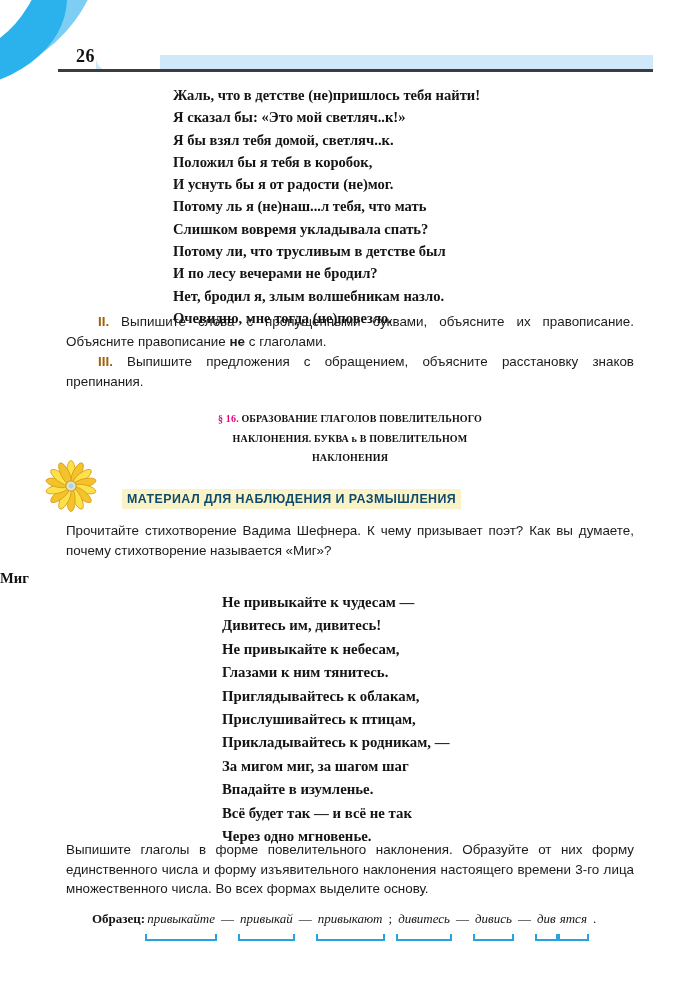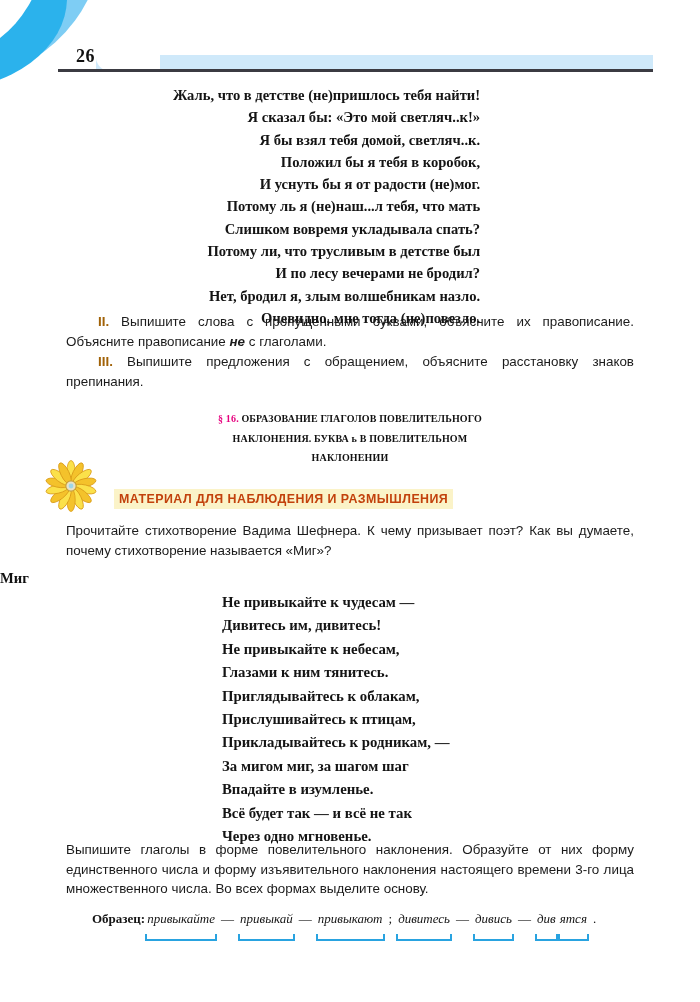--- a/index.html
+++ b/index.html
@@ -97,21 +97,20 @@
     letter-spacing: 0.5px;
     color: #111111;
   }
 
   .poem {
     font-family: "Liberation Serif", serif;
     font-weight: bold;
     font-size: 14.6px;
     line-height: 22.3px;
     color: #141414;
-    text-align: right;
   }
   .poem-1 {
     position: absolute;
     left: 173px;
     top: 84px;
   }
   .poem-1 .pline { white-space: pre; }
 
   .para {
     font-family: "Liberation Sans", sans-serif;
@@ -130,21 +129,21 @@
     position: absolute;
     left: 66px;
     top: 352px;
     width: 568px;
   }
   .roman {
     color: #a16207;
     font-weight: bold;
   }
   .indent { display: inline-block; width: 32px; }
-  .bold-italic { font-weight: bold; font-style: italic; }
+  .bold-italic { font-weight: bold; }
 
   
   .section-head {
     position: absolute;
     left: 66px;
     top: 409px;
     width: 568px;
     text-align: center;
     font-family: "Liberation Serif", serif;
     font-weight: bold;
@@ -162,29 +161,29 @@
     position: absolute;
     left: 42px;
     top: 457px;
     width: 58px;
     height: 58px;
   }
 
   
   .rubric {
     position: absolute;
-    left: 114px;
+    left: 122px;
     top: 489px;
     background: #fbf3c8;
     padding: 3px 5px 3px 5px;
     font-family: "Liberation Sans", sans-serif;
     font-weight: bold;
     font-size: 12.4px;
     letter-spacing: 0.45px;
-    color: #c2410c;
+    color: #0c4a6e;
   }
 
   .para-intro {
     position: absolute;
     left: 66px;
     top: 521px;
     width: 568px;
   }
 
   
@@ -288,21 +287,21 @@
     <span class="indent"></span><span class="roman">II.</span><span> Выпишите слова с пропущенными буквами, объясните их правописание. Объясните правописание </span><span class="bold-italic">не</span><span> с глаголами.</span>
   </div>
 
   <div class="para para-iii">
     <span class="indent"></span><span class="roman">III.</span><span> Выпишите предложения с обращением, объясните расстановку знаков препинания.</span>
   </div>
 
   <div class="section-head">
     <span class="section-num">§ 16.</span><span> ОБРАЗОВАНИЕ ГЛАГОЛОВ ПОВЕЛИТЕЛЬНОГО</span><br>
     <span>НАКЛОНЕНИЯ. БУКВА ь В ПОВЕЛИТЕЛЬНОМ</span><br>
-    <span>НАКЛОНЕНИИ</span>
+    <span>НАКЛОНЕНИЯ</span>
   </div>
 
   <div class="flower-icon">
     <svg viewBox="0 0 58 58" width="58" height="58" aria-hidden="true">
       <g transform="translate(29,29)">
         <g id="petals">
             <ellipse cx="0" cy="-14" rx="4.2" ry="11.5" fill="#fbe14a" stroke="#d99a18" stroke-width="0.8" transform="rotate(0)"></ellipse>
             <ellipse cx="0" cy="-14" rx="4.2" ry="11.5" fill="#f4c22b" stroke="#d99a18" stroke-width="0.8" transform="rotate(25.714285714285715)"></ellipse>
             <ellipse cx="0" cy="-14" rx="4.2" ry="11.5" fill="#fbe14a" stroke="#d99a18" stroke-width="0.8" transform="rotate(51.42857142857143)"></ellipse>
             <ellipse cx="0" cy="-14" rx="4.2" ry="11.5" fill="#f4c22b" stroke="#d99a18" stroke-width="0.8" transform="rotate(77.14285714285714)"></ellipse>

